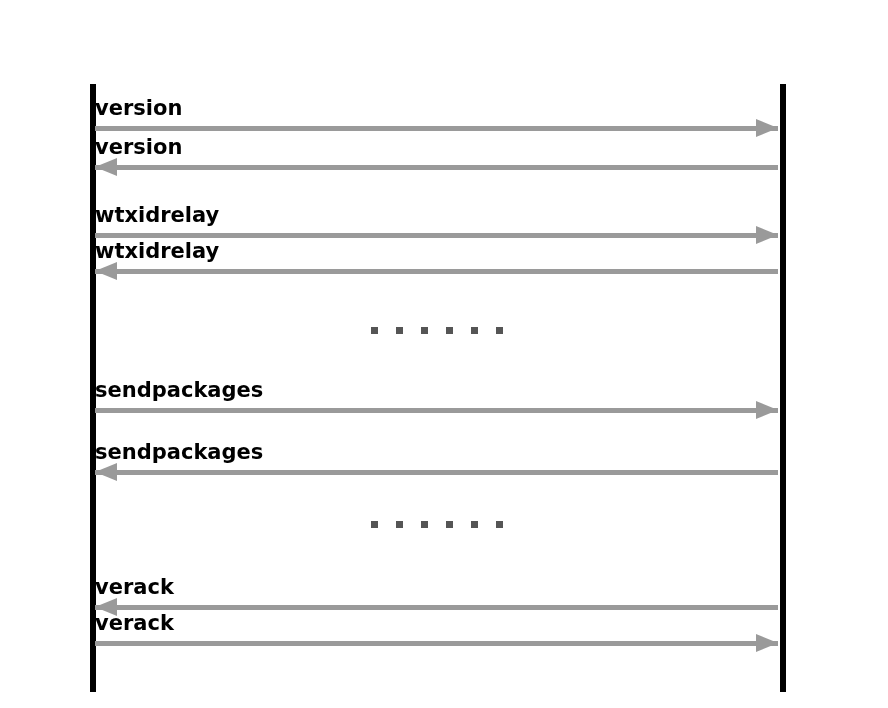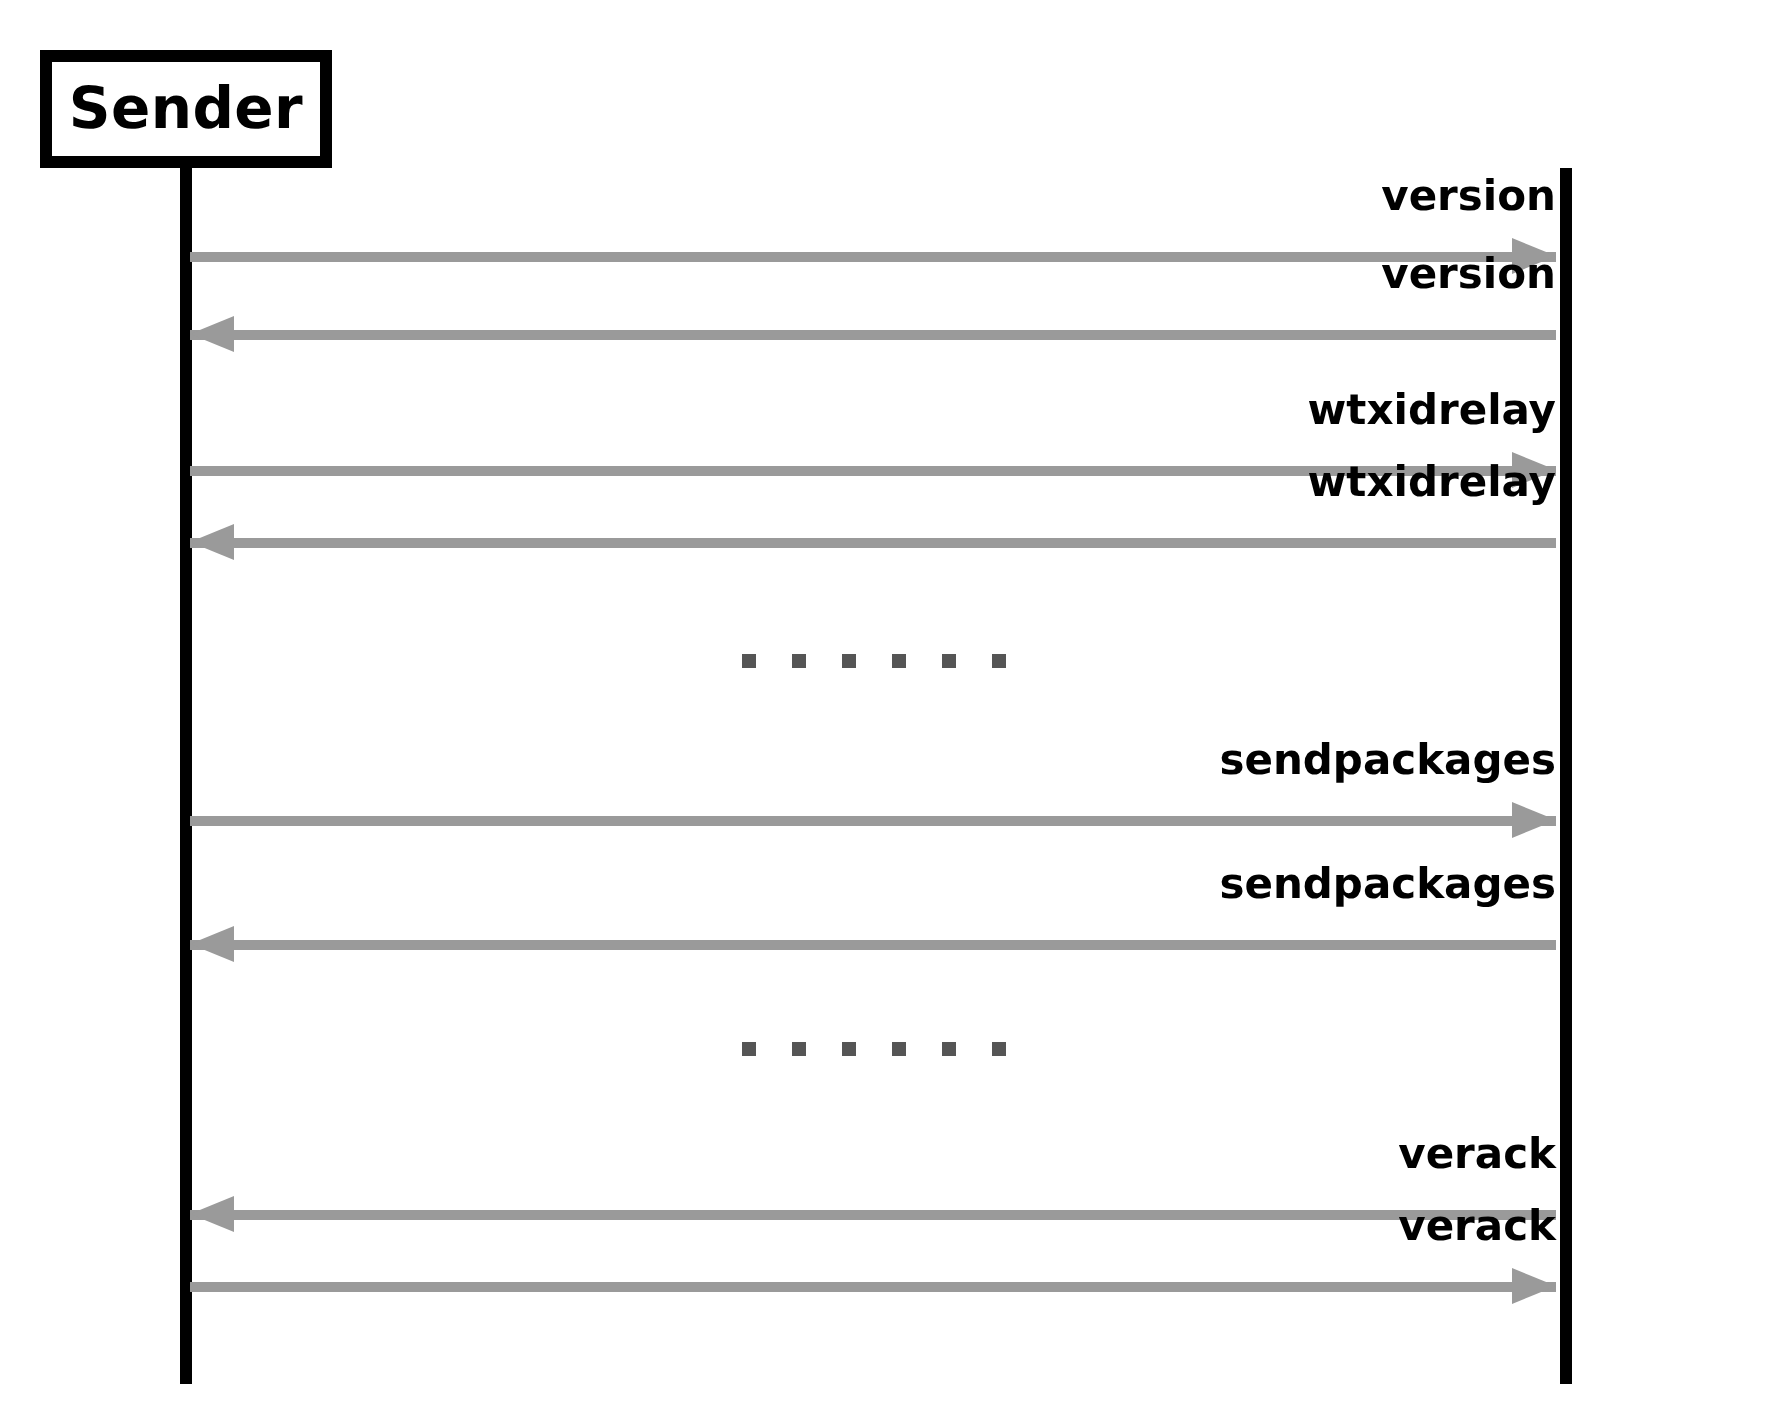--- a/index.html
+++ b/index.html
@@ -65,23 +65,23 @@
   .msg-head.right {
     right: 0;
     border-left: 22px solid #9a9a9a;
   }
   .msg-head.left {
     left: 0;
     border-right: 22px solid #9a9a9a;
   }
   .msg-label {
     position: absolute;
-    bottom: 17px;
+    bottom: 7px;
     width: 100%;
-    text-align: right;
+    text-align: left;
     font-size: 21px;
     font-weight: bold;
     color: #000000;
     white-space: nowrap;
     line-height: 1;
   }
   
   .ellipsis-row {
     position: absolute;
     display: flex;
@@ -93,23 +93,20 @@
     height: 7px;
     background: #555555;
     margin: 0 9px;
   }
 </style>
 </head>
 <body>
 
 <div id="diagram-canvas">
 
-  <div class="participant-box" id="box-sender" style="left:20px; top:25px; width:146px; height:59px;">
-    <span class="participant-label">Sender</span>
-  </div>
   <div class="lifeline" id="lifeline-sender" style="left:90px; top:84px; height:608px;"></div>
 
   <div class="lifeline" id="lifeline-receiver" style="left:780px; top:84px; height:608px;"></div>
 
   <div id="steps-layer">
       <div class="message" style="left: 95px; top: 126px; width: 683px;">
         <div class="msg-line" style="width: 683px;"></div>
         <div class="msg-head right"></div>
         <div class="msg-label">version</div>
       </div>

